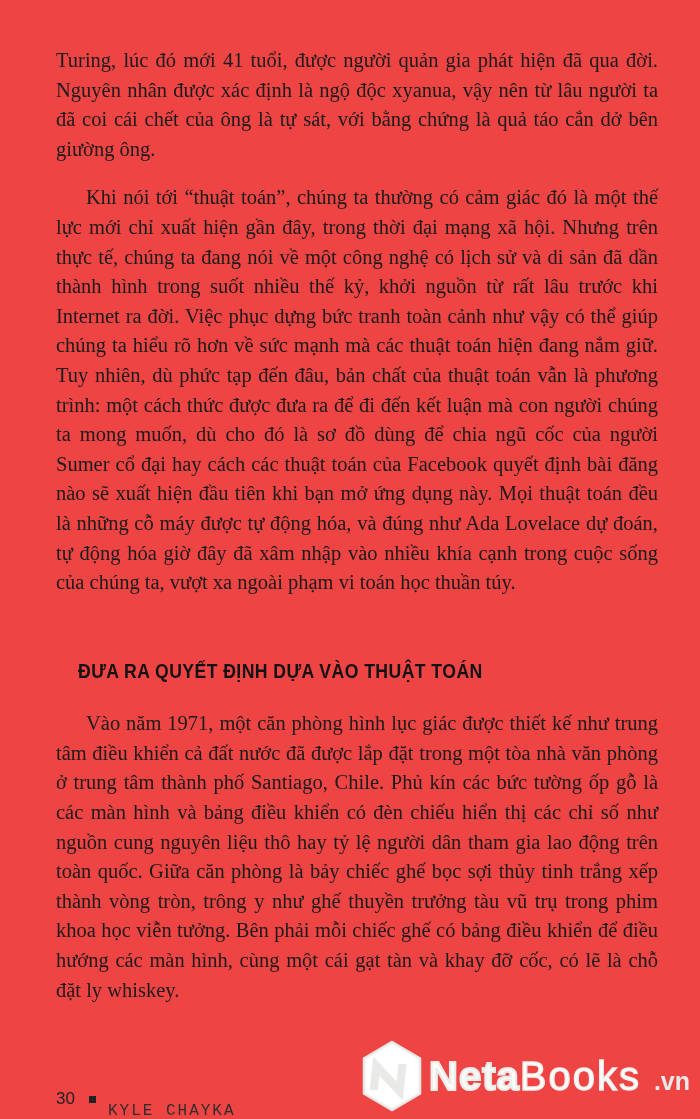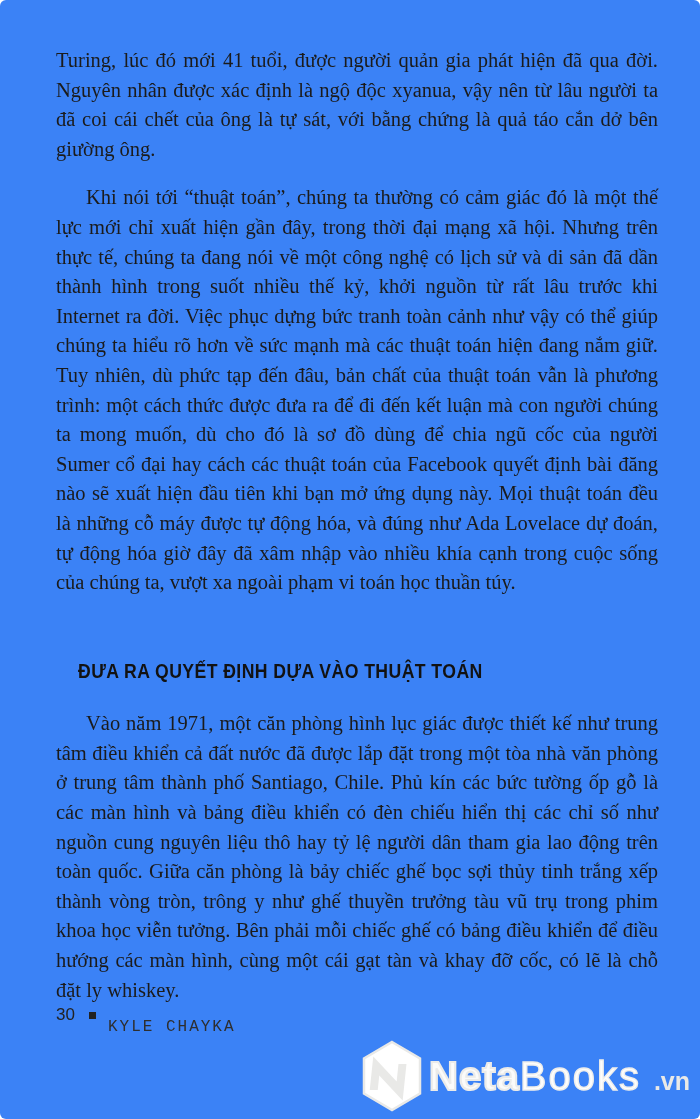--- a/index.html
+++ b/index.html
@@ -4,24 +4,23 @@
 <style>
   html, body {
     margin: 0;
     padding: 0;
     background: #ffffff;
   }
   .page {
     position: relative;
     width: 700px;
     height: 1119px;
-    background: #3b82f6;
+    background: #ef4444;
     overflow: hidden;
     font-family: "Liberation Serif", "DejaVu Serif", serif;
-    border-radius: 6px;
   }
   .content {
     position: absolute;
     left: 56px;
     top: 46px;
     width: 602px;
     color: #1b1b1b;
     font-size: 20.5px;
     line-height: 29.6px;
     text-align: justify;
@@ -41,21 +40,21 @@
     margin: 58px 0 24px 22px;
     white-space: nowrap;
     transform: scaleX(0.84);
     transform-origin: left center;
     text-align: left;
     text-indent: 0;
   }
   .footer {
     position: absolute;
     left: 56px;
-    top: 1004px;
+    top: 1088px;
     display: flex;
     align-items: center;
     height: 22px;
   }
   .folio {
     font-family: "Liberation Sans", sans-serif;
     font-size: 17px;
     color: #222222;
   }
   .footer-square {

